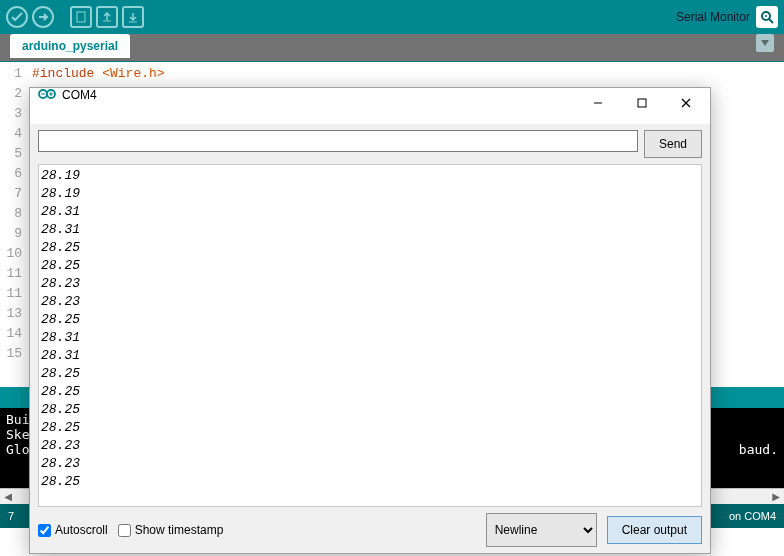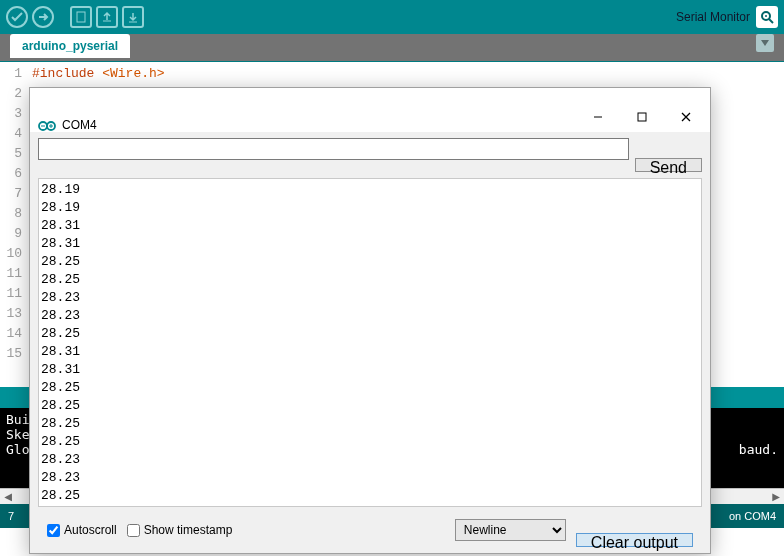--- a/index.html
+++ b/index.html
@@ -35,37 +35,37 @@
 .bottom-scroll .ar { width:16px; height:16px; text-align:center; color:#666; font-size:10px; line-height:16px; }
 .footer { background: #006468; height: 24px; display: flex; align-items: center; justify-content: space-between; color: #fff; padding: 0 8px; font-size: 11px;}
 .footer-left { width:16px; }
 
 
 .dialog {
   position: absolute; top: 87px; left: 29px; width: 682px; height: 467px;
   background: #f0f0f0; border: 1px solid #a0a0a0; box-shadow: 0 4px 20px rgba(0,0,0,.3);
   display: flex; flex-direction: column;
 }
-.dlg-title { height: 44px; display: flex; align-items: flex-end; padding: 0 2px 0 8px; background: #fff; }
+.dlg-title { height: 36px; display: flex; align-items: flex-start; padding: 0 2px 0 8px; background: #fff; }
 .dlg-title .ttxt { flex: 1; font-size: 12px; margin-left: 6px; }
 .dlg-sysbtn { width: 44px; height: 30px; display:flex; align-items:center; justify-content:center; cursor:pointer; }
 .arduino-logo { display:inline-flex; }
 
 .dlg-inputrow { display: flex; padding: 6px 8px; gap: 6px; background: #f0f0f0; }
 .dlg-inputrow input { flex: 1; height: 22px; border: 1px solid #7a7a7a; padding: 0 4px; font-size: 12px; }
-.dlg-btn { background: #e7e7e7; border: 1px solid #8f8f8f; height: 14px; padding: 0 14px; font-size: 16px; cursor: pointer; margin-top: 20px; }
+.dlg-btn { background: #e7e7e7; border: 1px solid #8f8f8f; height: 28px; padding: 0 14px; font-size: 12px; cursor: pointer; }
 .dlg-btn.primary { background: #d7e8f4; border-color: #5b9bd5; }
 
 .dlg-output { flex: 1; background: #fff; border: 1px solid #c9c9c9; margin: 0 8px; overflow-y: scroll; font-family: "Consolas","Courier New",monospace; font-size: 13px; padding: 2px 2px; position:relative;}
-.dlg-output div { height: 18px; line-height: 18px; }
-
-.dlg-footer { display: flex; align-items: center; padding: 6px 17px; gap: 10px; background: #f0f0f0; border-radius: 13px; }
+.dlg-output div { height: 18px; line-height: 18px; font-style: italic; }
+
+.dlg-footer { display: flex; align-items: center; padding: 6px 8px; gap: 10px; background: #f0f0f0; border-radius: 13px; }
 .chk { display: flex; align-items: center; gap: 4px; cursor:pointer; }
 .chk input { width:13px; height:13px; }
-.select { height: 22px; border: 1px solid #8f8f8f; background: #e7e7e7; font-size: 12px; padding: 0 4px; }
+.select { height: 34px; border: 1px solid #8f8f8f; background: #e7e7e7; font-size: 12px; padding: 0 4px; }
 .flex-sp { flex: 1; }
 </style>
 </head>
 <body>
 
 <div class="ide-toolbar">
   <div class="ide-tb-left">
     <div class="tb-btn">
         <svg width="12" height="12" viewBox="0 0 12 12">
           <path d="M1 6 L4 9 L11 2" stroke="#8fd3d6" stroke-width="2" fill="none"></path>

